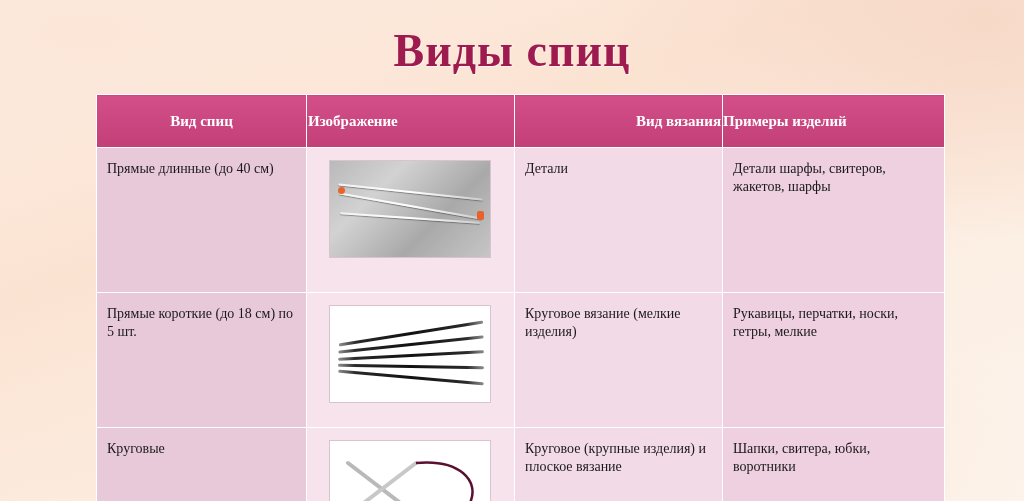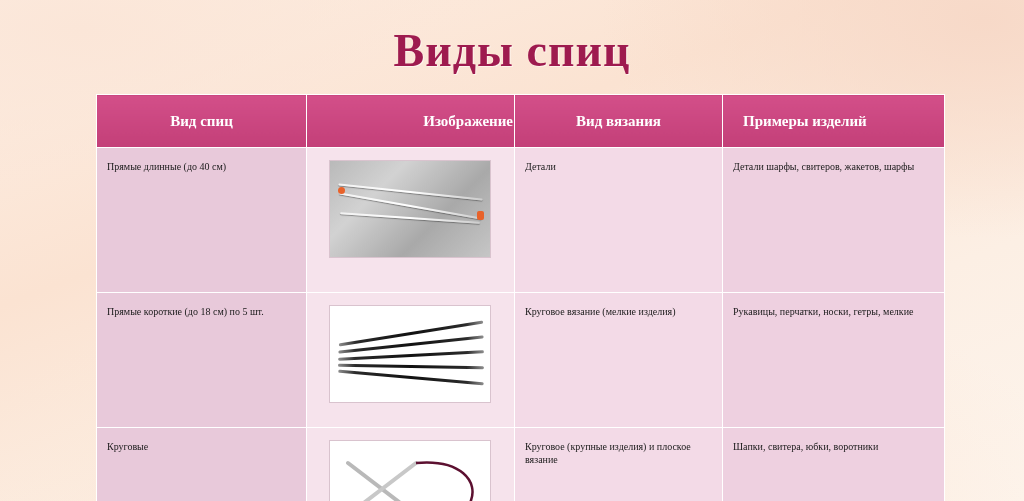--- a/index.html
+++ b/index.html
@@ -51,27 +51,27 @@
     background: linear-gradient(180deg, #d34f89 0%, #c33f78 100%);
     color: #ffffff;
     font-size: 15px;
     font-weight: bold;
     height: 50px;
     border: 1px solid #ffffff;
     font-family: "Liberation Serif", serif;
     margin-left: 28px;
   }
   table.spec th.c0 { text-align: center; }
-  table.spec th.c1 { text-align: right; }
-  table.spec th.c2 { text-align: center; }
-  table.spec th.c3 { text-align: left; padding-left: 20px; }
+  table.spec th.c1 { text-align: left; }
+  table.spec th.c2 { text-align: right; }
+  table.spec th.c3 { text-align: left; padding-left: 0; }
   table.spec td {
     border: 1px solid #ffffff;
     vertical-align: top;
-    font-size: 10px;
+    font-size: 14px;
     color: #1a1a1a;
     padding: 12px 12px 12px 10px;
     line-height: 1.32;
     font-family: "Liberation Serif", serif;
   }
   .col0 { width: 210px; }
   .col1 { width: 208px; }
   .col2 { width: 208px; }
   .col3 { width: 222px; }
 

